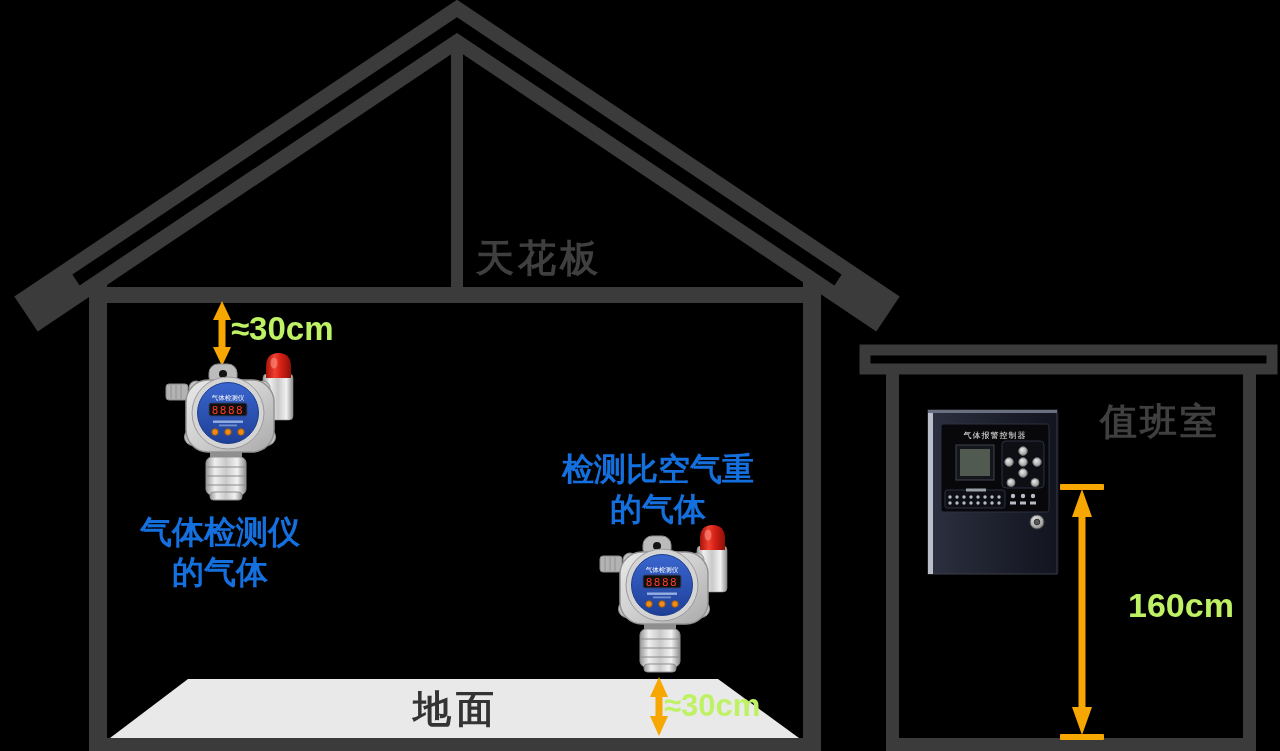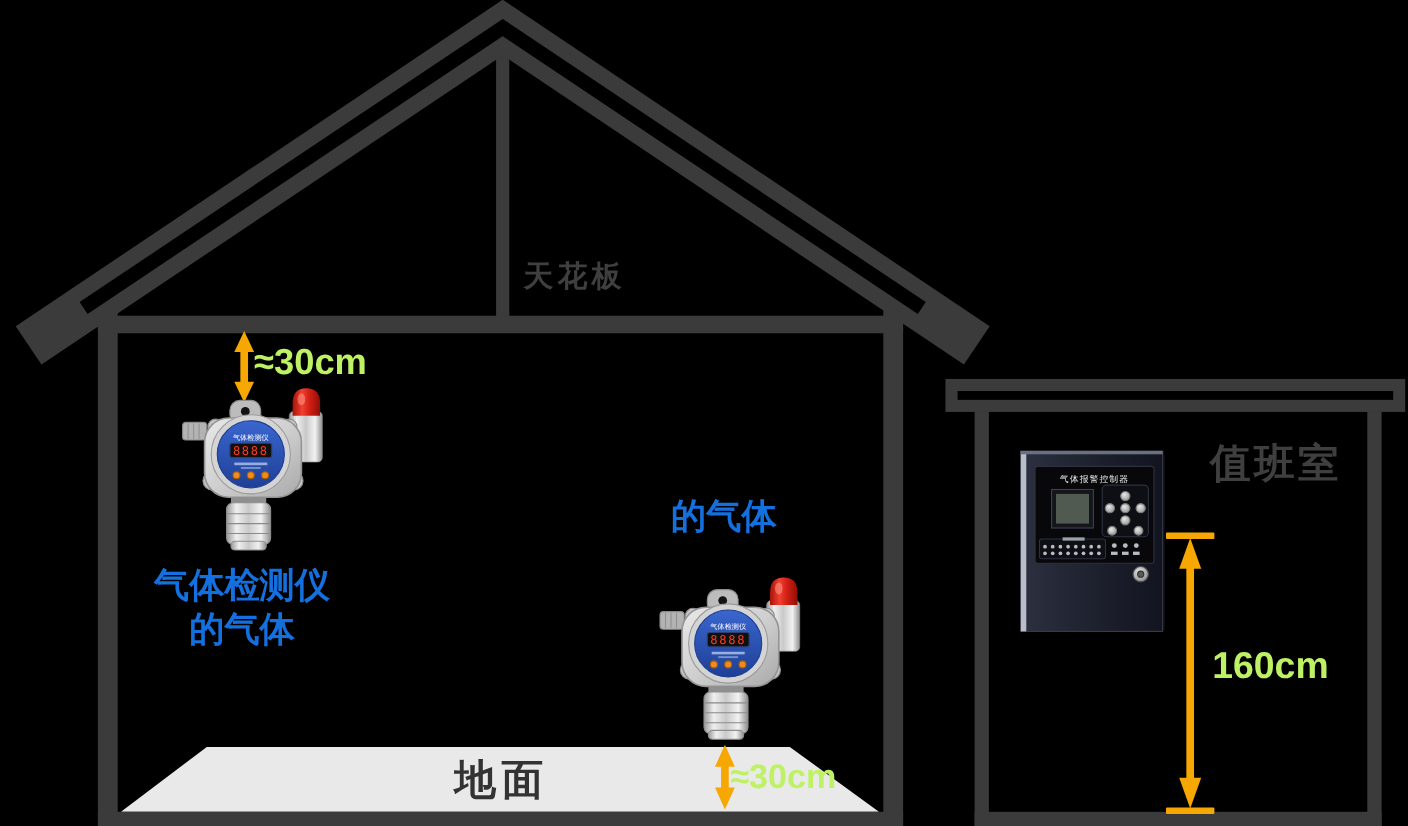--- a/index.html
+++ b/index.html
@@ -176,28 +176,29 @@
           <circle cx="1033" cy="496" r="2.2"></circle>
       <rect x="1010" y="501.5" width="6" height="3"></rect>
           <rect x="1020" y="501.5" width="6" height="3"></rect>
           <rect x="1030" y="501.5" width="6" height="3"></rect>
     </g>
     <circle cx="1037" cy="522" r="7" fill="url(#lockG)" stroke="#4a4a4a"></circle>
     <circle cx="1037" cy="522" r="2.8" fill="#5a5a5a" stroke="#333"></circle>
   </g>
 </svg>
 
-<div class="lbl lbl-gray" style="left:476px;top:233px;font-size:27px;letter-spacing:4px;">天花板</div>
+<div class="lbl lbl-gray" style="left:476px;top:233px;font-size:38px;letter-spacing:4px;">天花板</div>
 <div class="lbl lbl-floor" style="left:413px;top:684px;font-size:38px;letter-spacing:5px;">地面</div>
 <div class="lbl lbl-gray" style="left:1100px;top:397px;font-size:37px;letter-spacing:3px;">值班室</div>
 <div class="lbl lbl-blue" style="left:231px;top:310px;font-size:33px;">≈30cm</div>
 <div class="lbl lbl-blue" style="left:664px;top:688px;font-size:31px;">≈30cm</div>
-<div class="lbl lbl-blue" style="left:1102px;top:586px;font-size:34px;">160cm</div>
+<div class="lbl lbl-blue" style="left:1128px;top:586px;font-size:34px;">160cm</div>
 
 <div class="gas-label" style="left:108px;top:512px;">
   <div>气体检测仪</div>
   <div>的气体</div>
 </div>
 <div class="gas-label" style="left:546px;top:449px;">
+  <div>检测比空气重</div>
   <div>的气体</div>
 </div>
 
 </div>
 
 </body></html>

